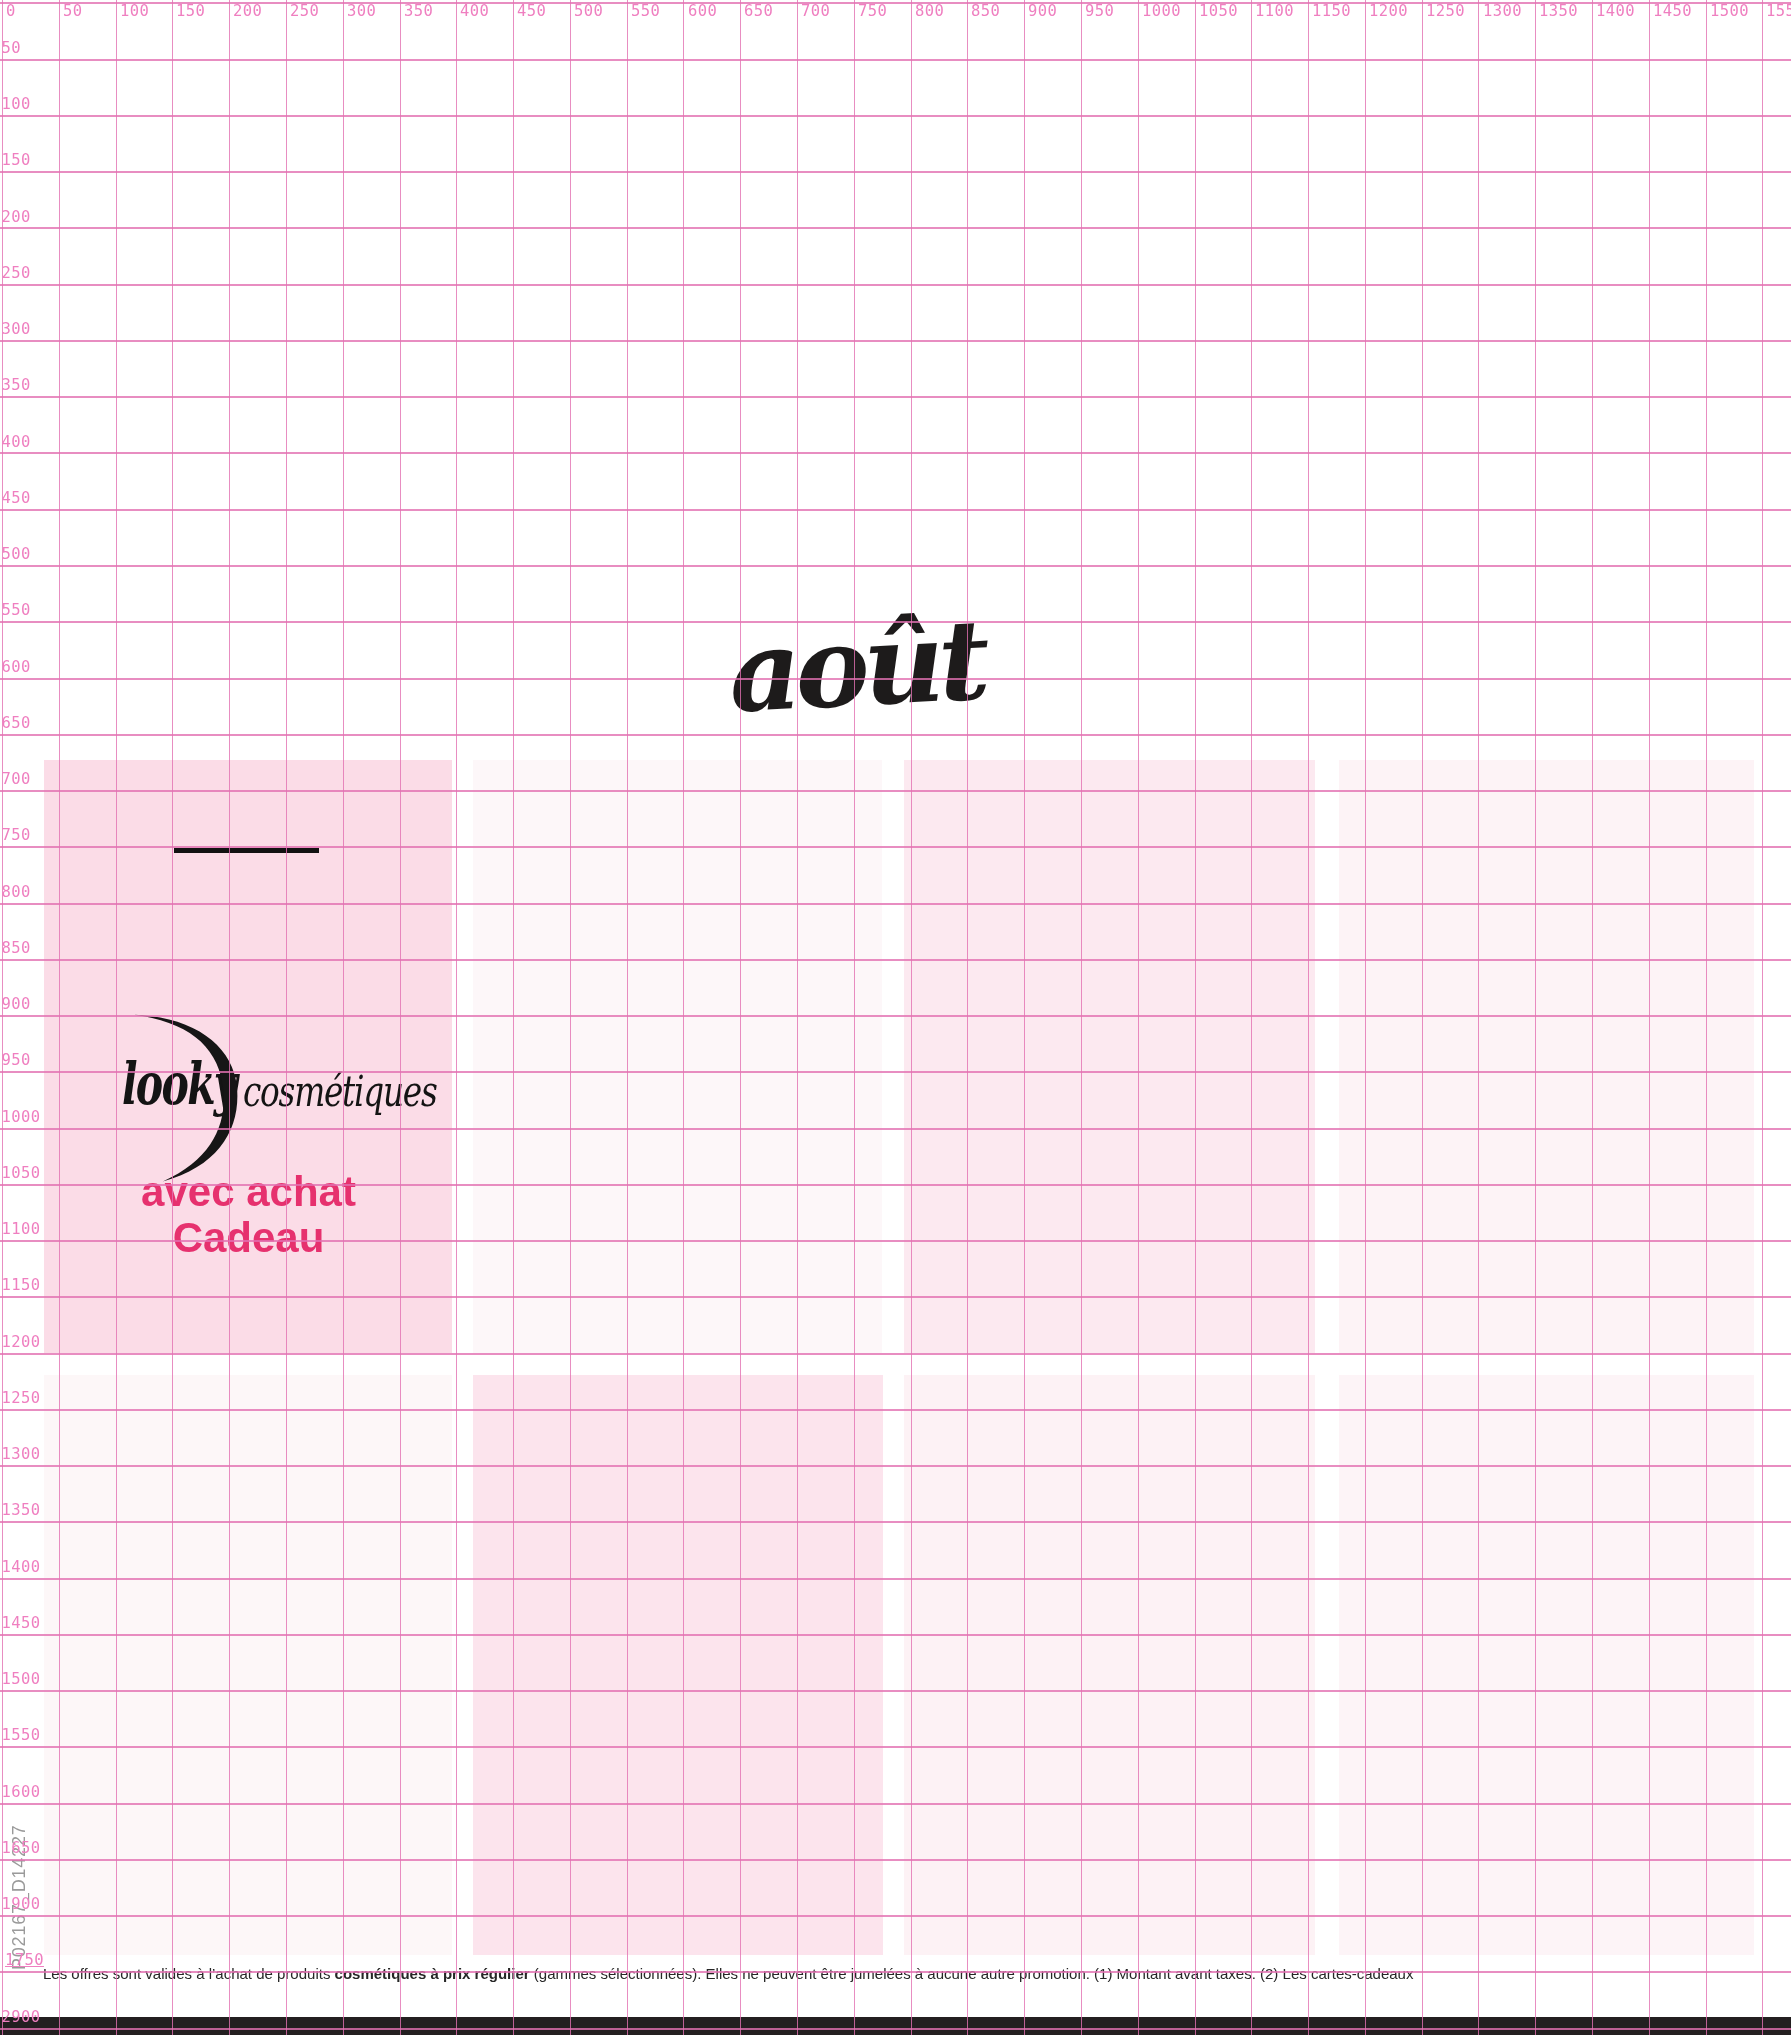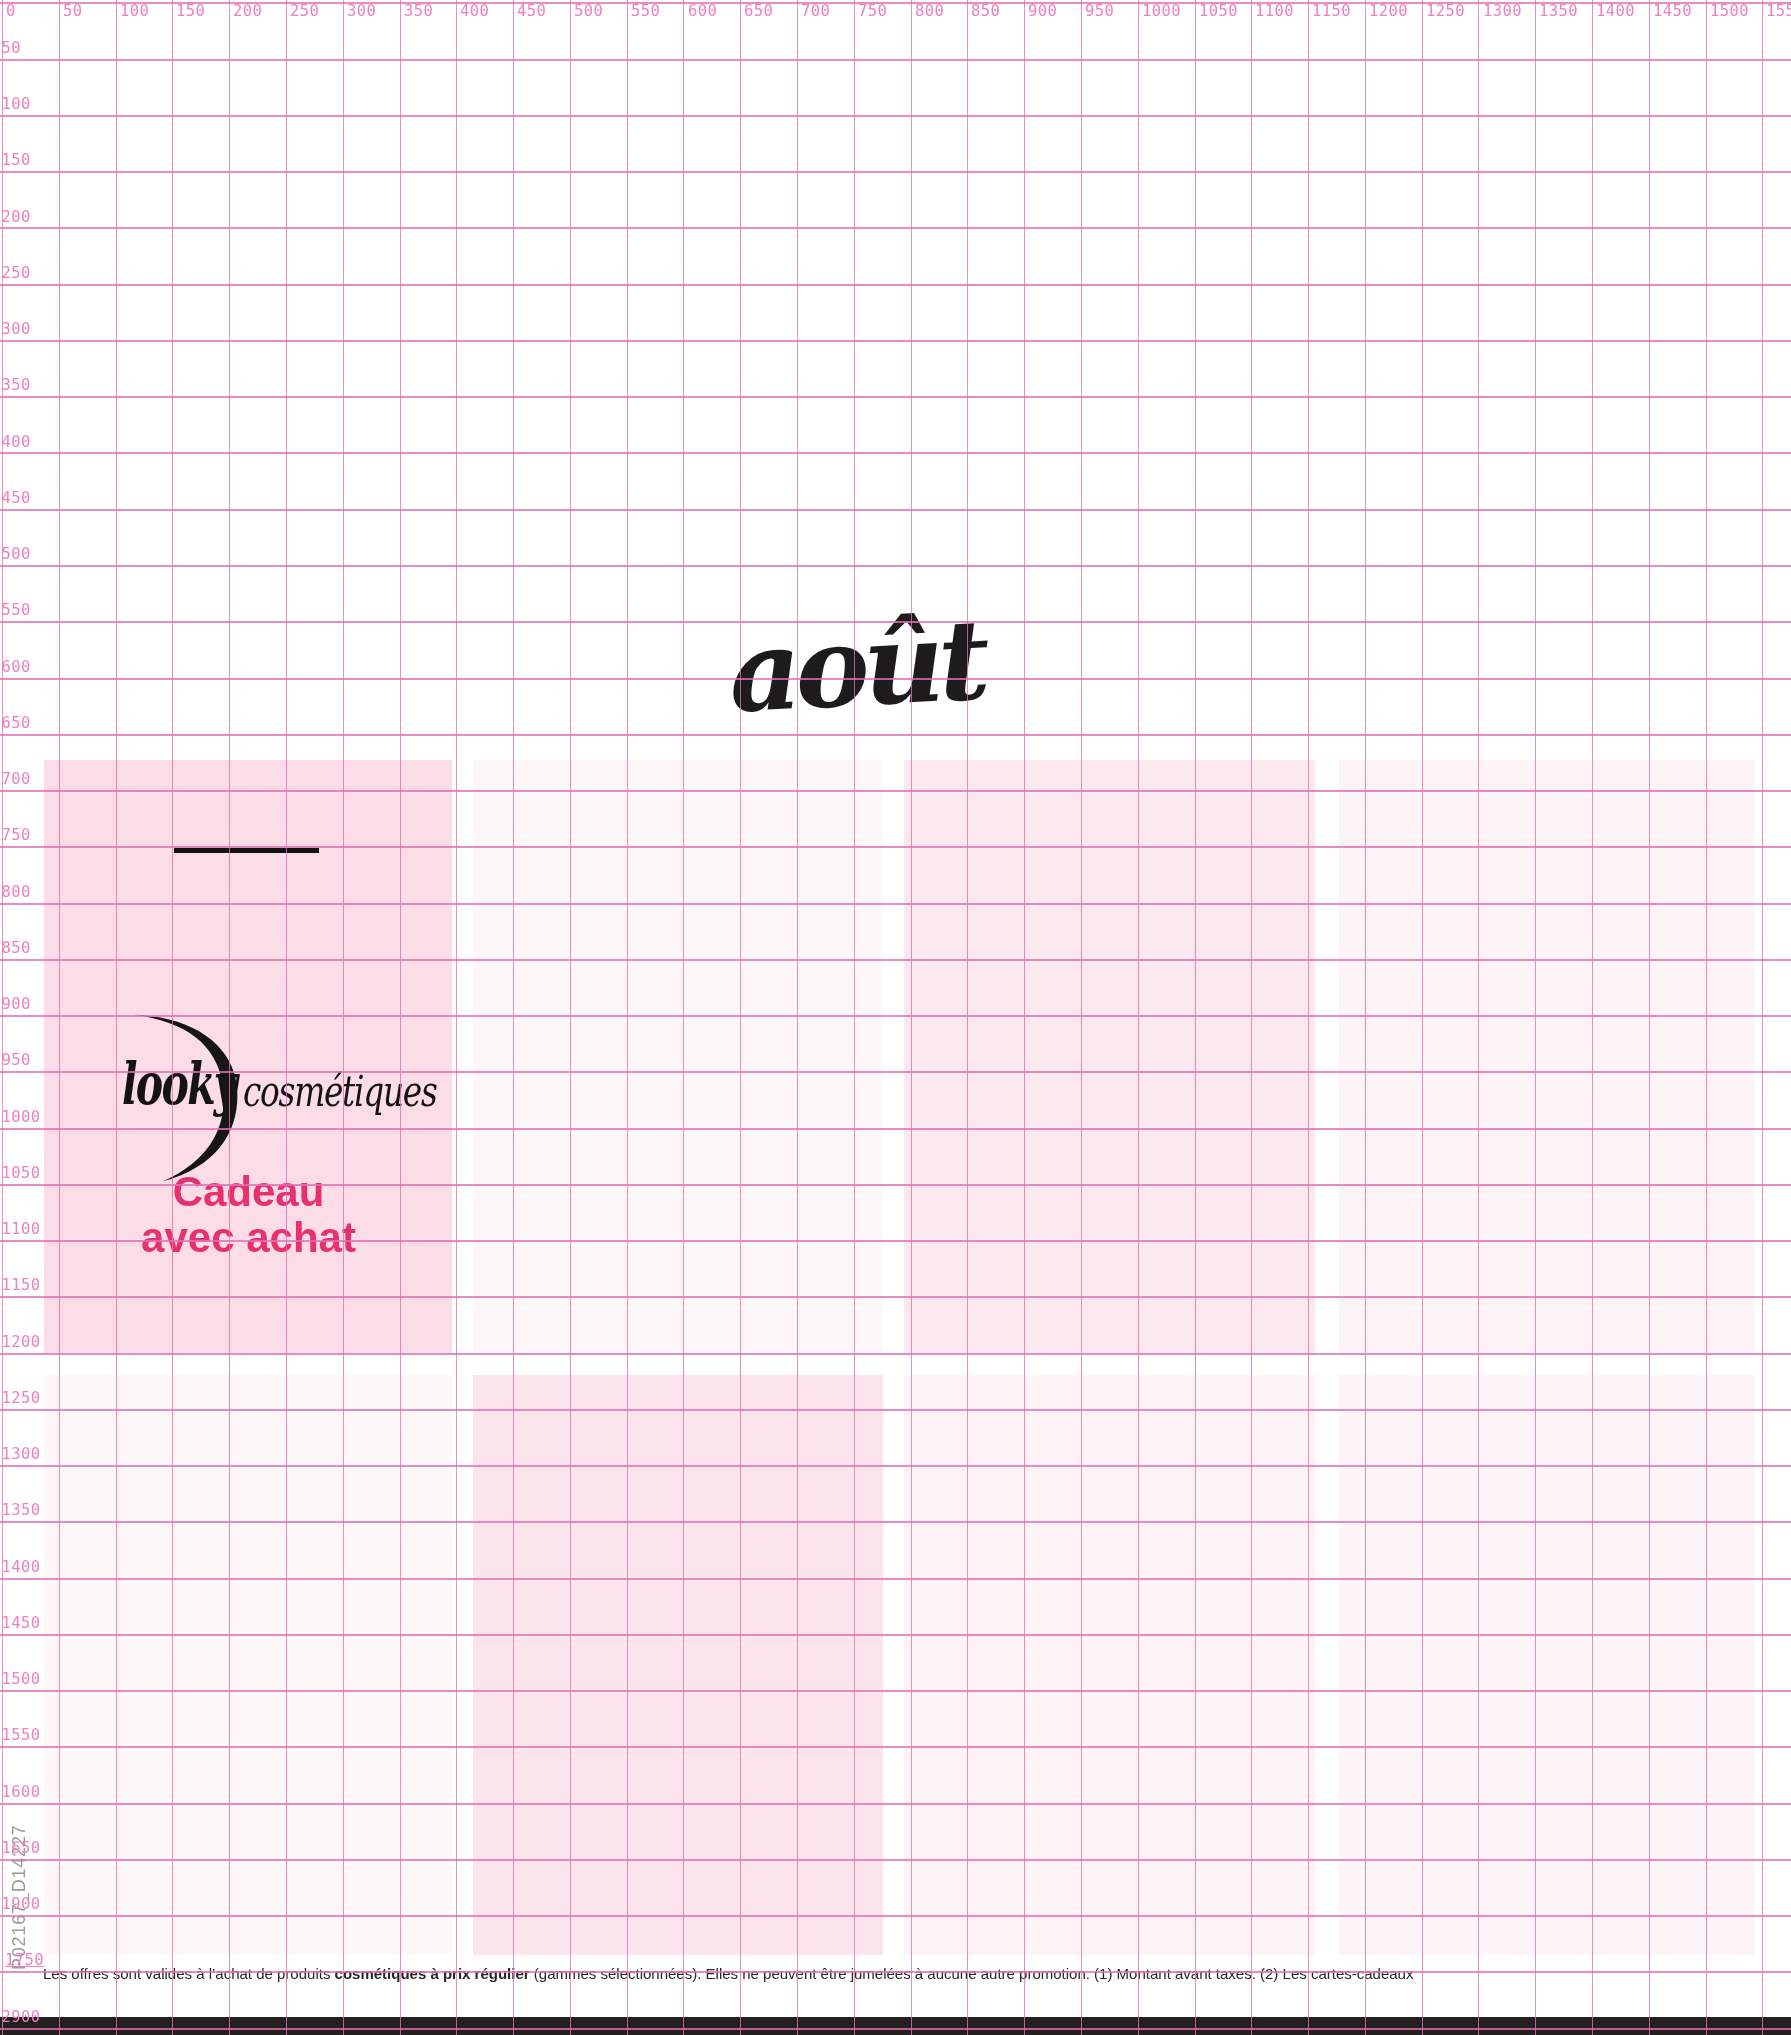--- a/index.html
+++ b/index.html
@@ -72,22 +72,22 @@
     <svg class="crescent-svg" width="1791" height="2280" viewBox="0 0 4400 5600">
       <path d="M 330 2492
                C 480 2498 572 2570 582 2668
                C 592 2770 540 2864 400 2902
                C 520 2848 556 2764 549 2678
                C 538 2574 470 2512 330 2492 Z" fill="#161616"></path>
     </svg>
     <div class="cosm-word">cosmétiques</div>
 
     <div class="promo">
+      <div>avec achat</div>
       <div>Cadeau</div>
-      <div>avec achat</div>
     </div>
 
     <div class="disclaimer">
       <div><span>Les offres sont valides à l’achat de produits </span><b>cosmétiques à prix régulier</b><span> (gammes sélectionnées). Elles ne peuvent être jumelées à aucune autre promotion. (1) Montant avant taxes. (2) Les cartes-cadeaux</span></div>
     </div>
 
     <div class="side-code">P02167_D14227</div>
 
     <div class="footer"></div>
 

